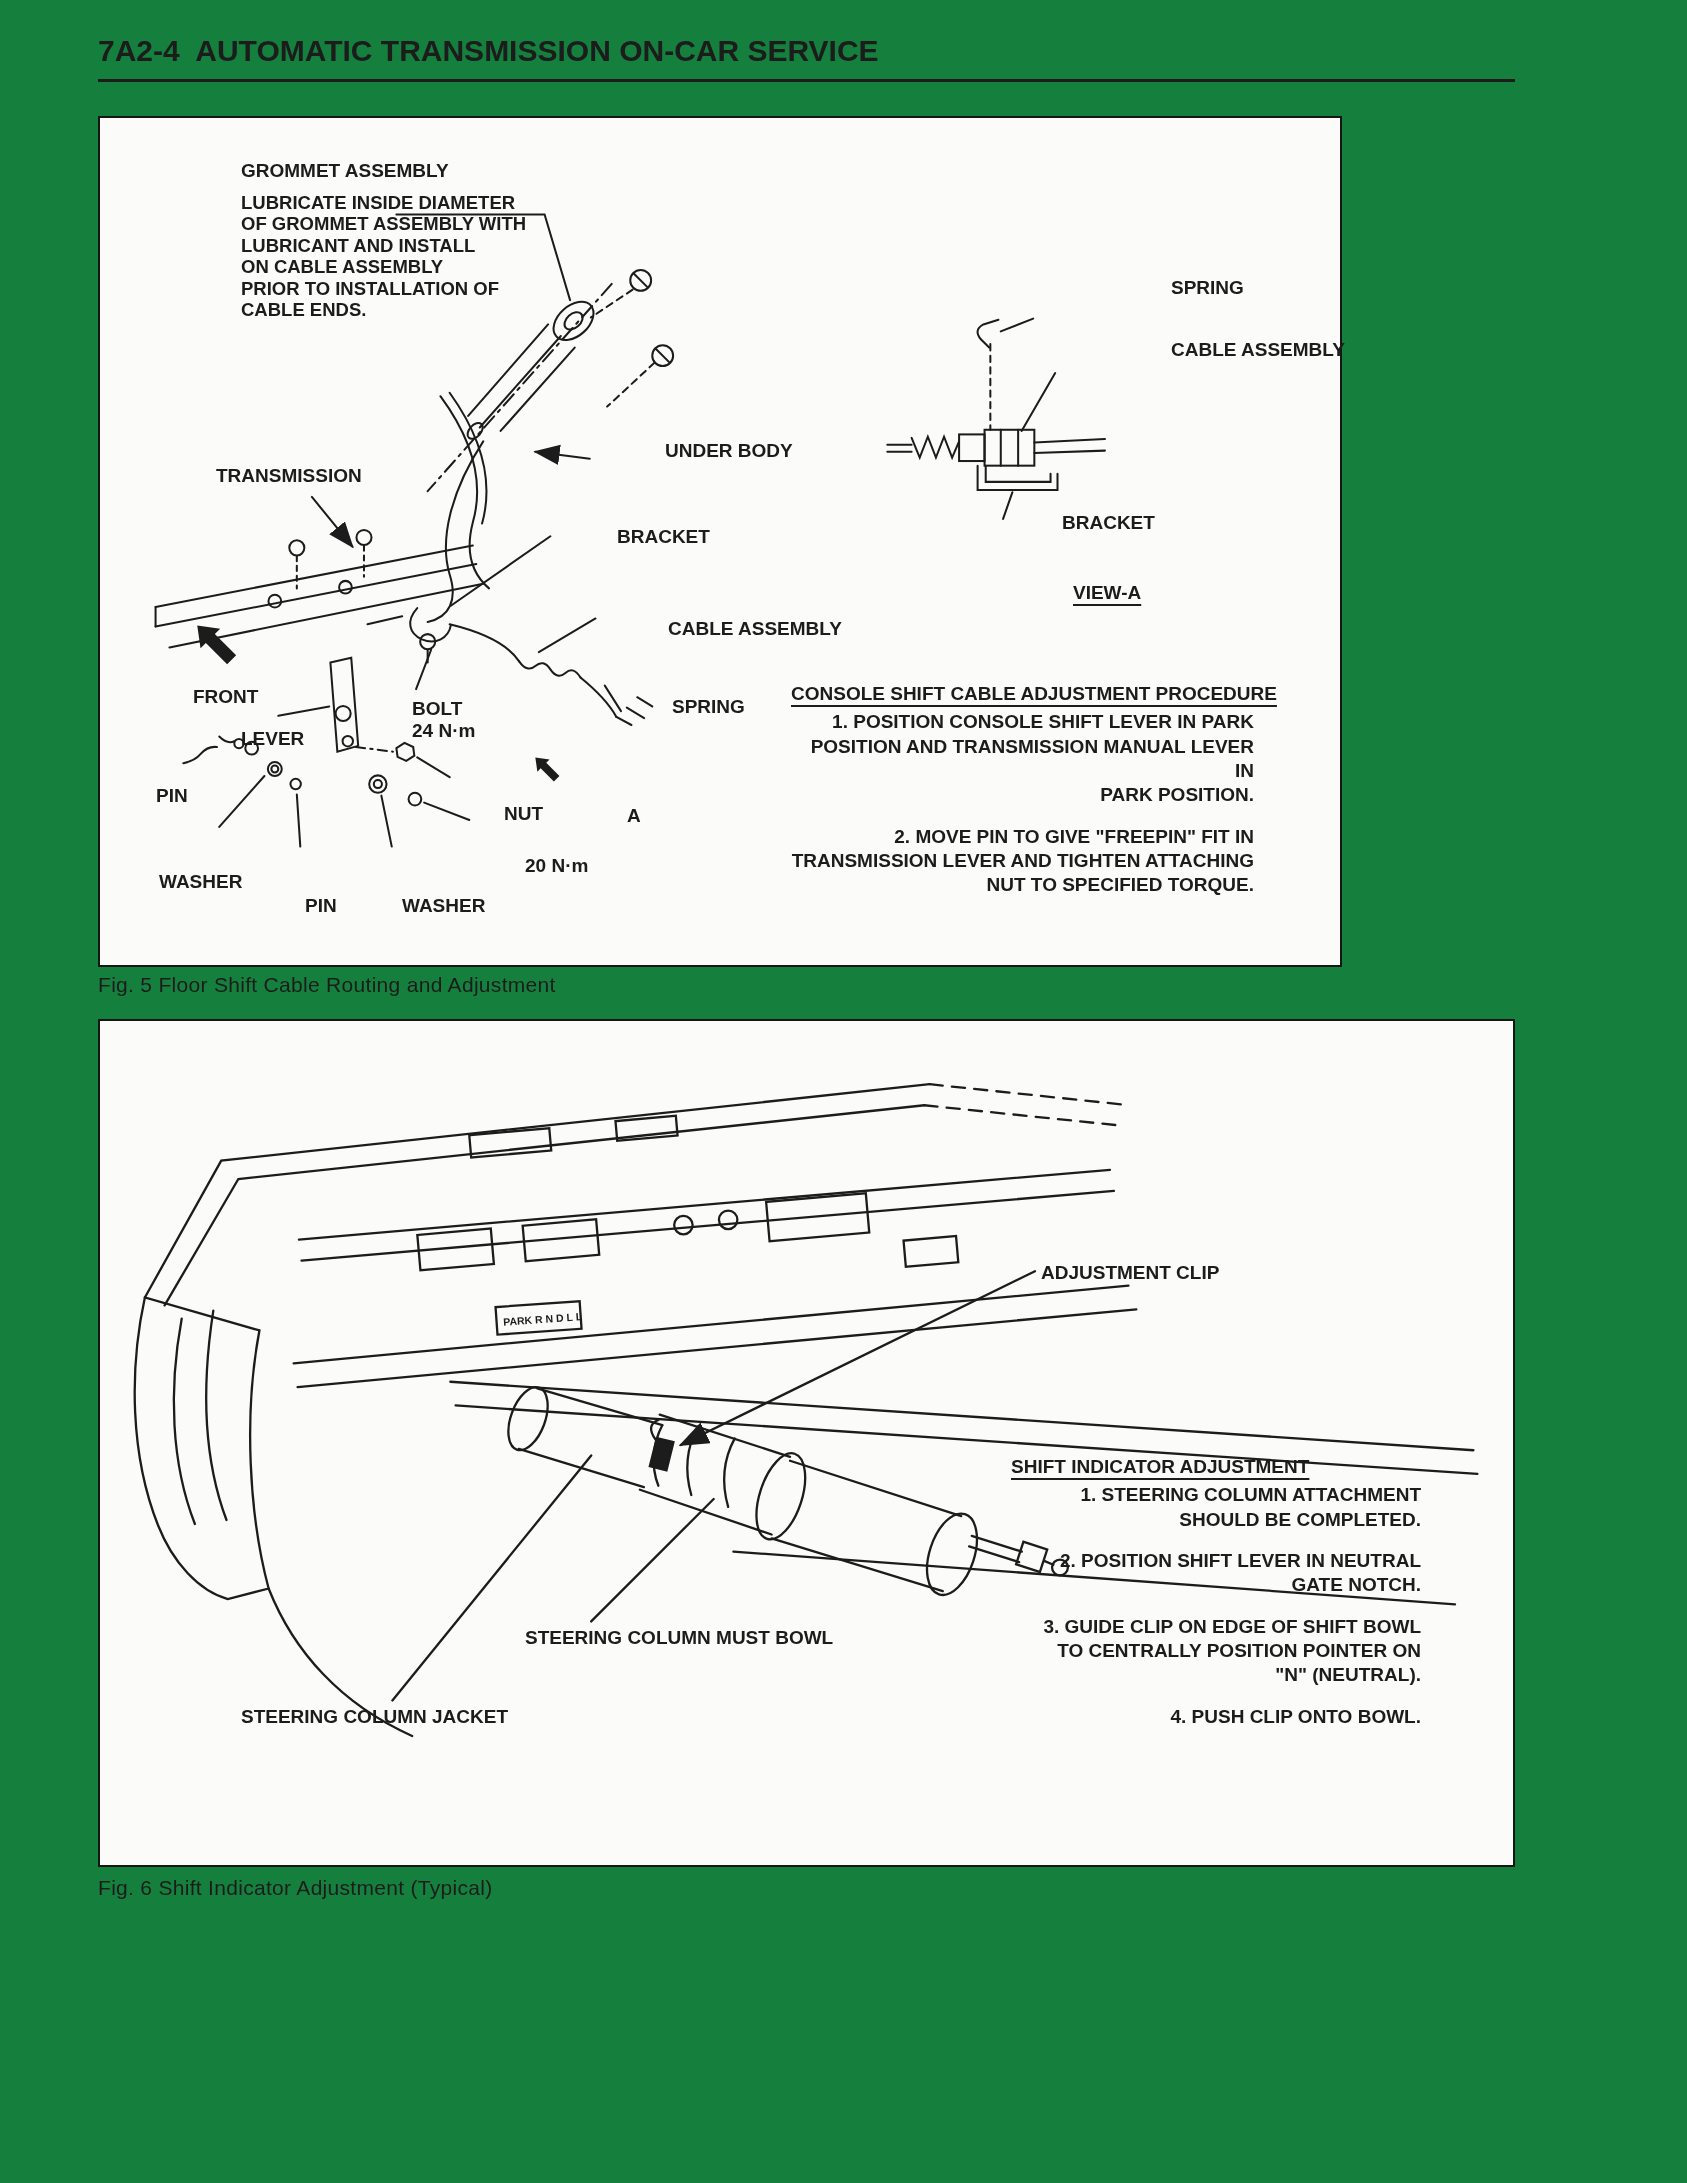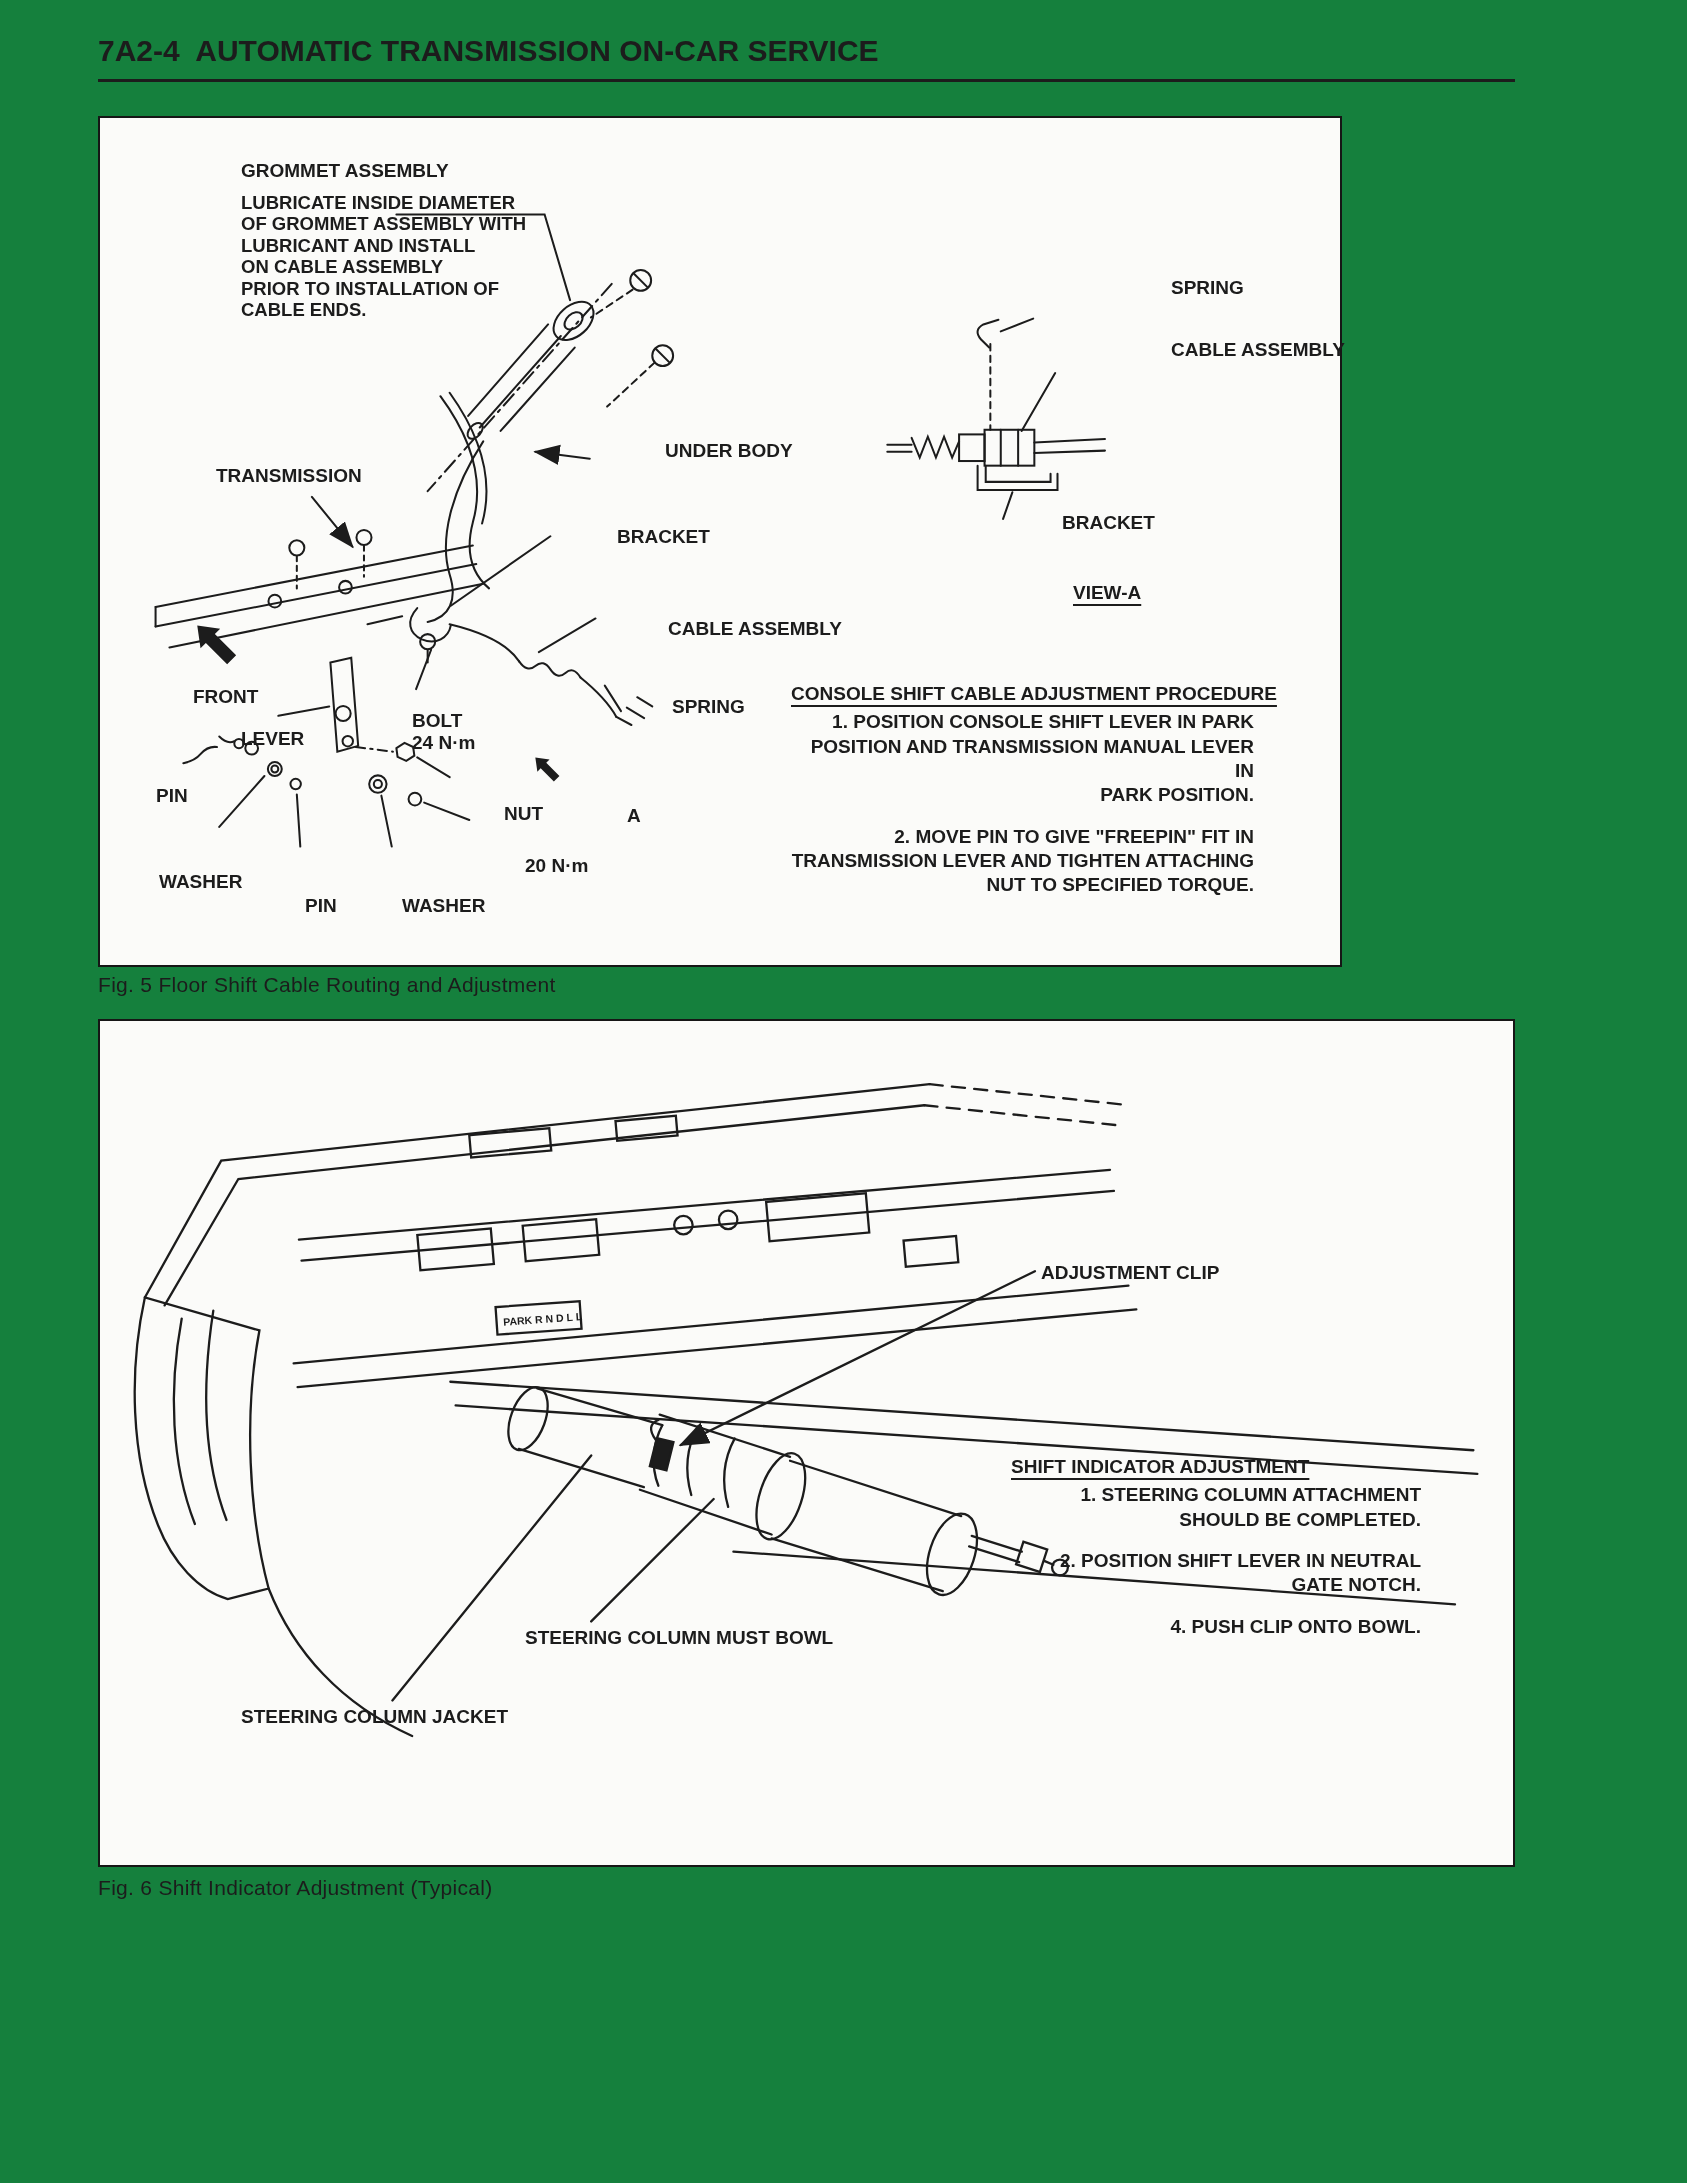--- a/index.html
+++ b/index.html
@@ -164,21 +164,21 @@
 CABLE ENDS.</div>
     <div class="lbl" style="left:1071px;top:159px">SPRING</div>
     <div class="lbl" style="left:1071px;top:221px">CABLE ASSEMBLY</div>
     <div class="lbl" style="left:565px;top:322px">UNDER BODY</div>
     <div class="lbl" style="left:116px;top:347px">TRANSMISSION</div>
     <div class="lbl" style="left:517px;top:408px">BRACKET</div>
     <div class="lbl" style="left:962px;top:394px">BRACKET</div>
     <div class="lbl underline" style="left:973px;top:464px">VIEW-A</div>
     <div class="lbl" style="left:568px;top:500px">CABLE ASSEMBLY</div>
     <div class="lbl" style="left:93px;top:568px">FRONT</div>
-    <div class="lbl" style="left:312px;top:592px">
+    <div class="lbl" style="left:312px;top:580px">
       <div>BOLT</div>
       <div>24 N·m</div>
     </div>
     <div class="lbl" style="left:572px;top:578px">SPRING</div>
     <div class="lbl" style="left:141px;top:610px">LEVER</div>
     <div class="lbl" style="left:56px;top:667px">PIN</div>
     <div class="lbl" style="left:404px;top:685px">NUT</div>
     <div class="lbl" style="left:527px;top:687px">A</div>
     <div class="lbl" style="left:425px;top:737px">20 N·m</div>
     <div class="lbl" style="left:59px;top:753px">WASHER</div>
@@ -270,20 +270,23 @@
     <div class="lbl" style="left:941px;top:241px">ADJUSTMENT CLIP</div>
     <div class="lbl" style="left:425px;top:606px">STEERING COLUMN MUST BOWL</div>
     <div class="lbl" style="left:141px;top:685px">STEERING COLUMN JACKET</div>
 
     <div class="proc" style="left:911px;top:434px;width:410px">
       <div class="proc-title">SHIFT INDICATOR ADJUSTMENT</div>
       <p>1. STEERING COLUMN ATTACHMENT
 SHOULD BE COMPLETED.</p>
       <p>2. POSITION SHIFT LEVER IN NEUTRAL
 GATE NOTCH.</p>
+      <p>3. GUIDE CLIP ON EDGE OF SHIFT BOWL
+TO CENTRALLY POSITION POINTER ON
+"N" (NEUTRAL).</p>
       <p>4. PUSH CLIP ONTO BOWL.</p>
     </div>
   </div>
 
   <div class="caption cap6">Fig. 6 Shift Indicator Adjustment (Typical)</div>
 
 </div>
 
 
 </body></html>

